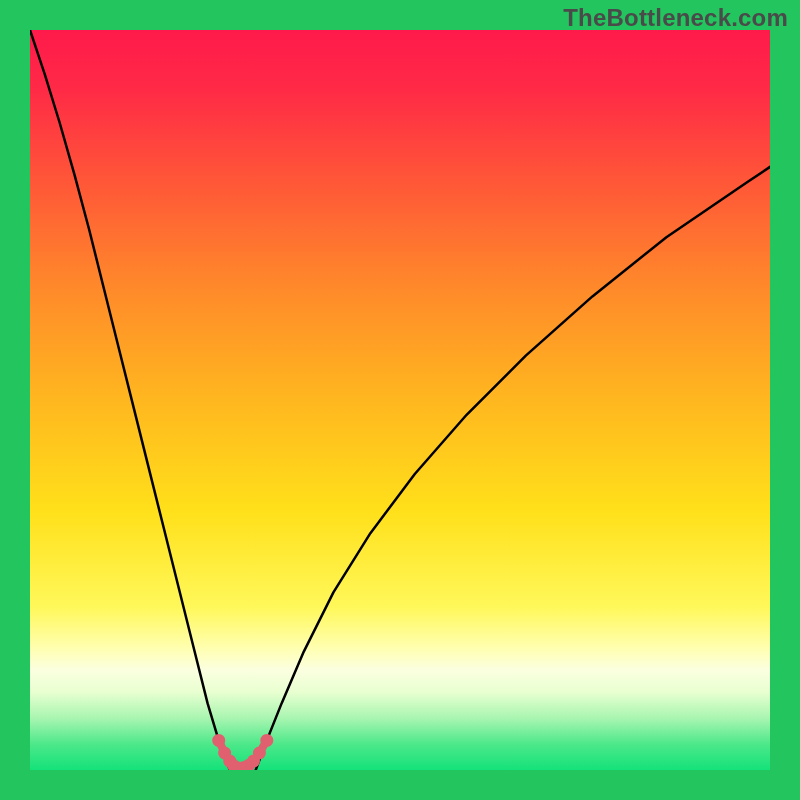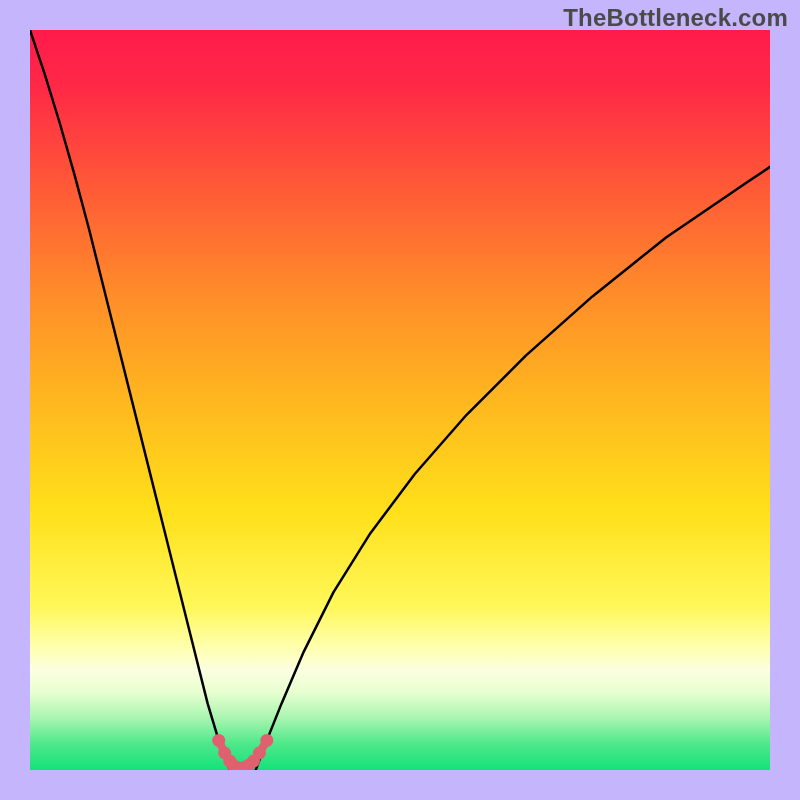--- a/index.html
+++ b/index.html
@@ -8,21 +8,21 @@
     width: 800px;
     height: 800px;
     background: #000;
     overflow: hidden;
     font-family: Arial, Helvetica, sans-serif;
   }
   .frame {
     position: absolute;
     left: 0; top: 0;
     width: 800px; height: 800px;
-    background: #c4b5fd;
+    background: #22c55e;
     text-align: center;
   }
   .plot {
     position: absolute;
     left: 30px;
     top: 30px;
     width: 740px;
     height: 740px;
     overflow: hidden;
   }

